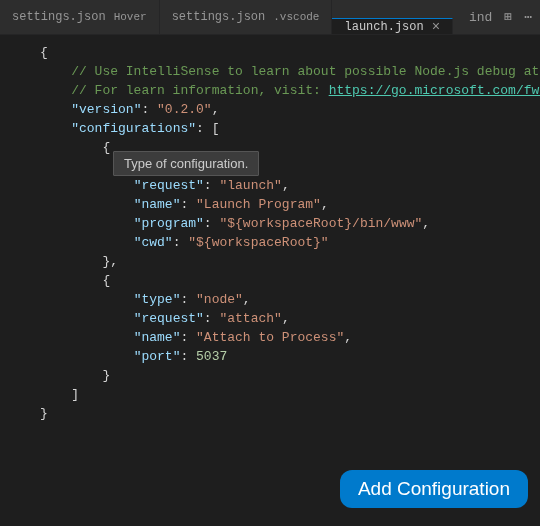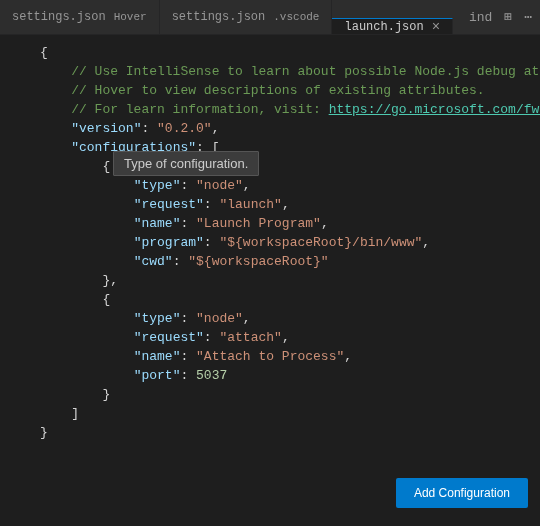--- a/index.html
+++ b/index.html
@@ -122,24 +122,24 @@
 
     
     .add-config-btn {
       position: absolute;
       bottom: 18px;
       right: 12px;
       background: #007acc;
       color: #ffffff;
       border: none;
       padding: 8px 18px;
-      font-size: 12px;
+      font-size: 19px;
       font-family: 'Segoe UI', Arial, sans-serif;
       font-weight: 500;
-      border-radius: 2px;
+      border-radius: 12px;
       cursor: pointer;
     }
   </style>
 </head>
 <body>
 
 <div class="tab-bar">
   <div class="tab">
     <span>settings.json</span>
     <span style="color:#969696; font-size:11px;">Hover</span>
@@ -168,24 +168,20 @@
   <div class="code-line">
     <span class="line-num"></span>
     <span class="line-content c-punctuation">{</span>
   </div>
   <div class="code-line">
     <span class="line-num"></span>
     <span class="line-content c-comment">    // Use IntelliSense to learn about possible Node.js debug attribute</span>
   </div>
   <div class="code-line">
     <span class="line-num"></span>
-    <span class="line-content c-comment">    // Hover to view descriptions of existing attributes.</span>
-  </div>
-  <div class="code-line">
-    <span class="line-num"></span>
     <span class="line-content"><span class="c-comment">    // For learn information, visit: </span><span class="c-link">https://go.microsoft.com/fwlink/?li</span></span>
   </div>
   <div class="code-line">
     <span class="line-num"></span>
     <span class="line-content">    <span class="c-key">"version"</span><span class="c-punctuation">: </span><span class="c-string">"0.2.0"</span><span class="c-punctuation">,</span></span>
   </div>
   <div class="code-line">
     <span class="line-num"></span>
     <span class="line-content">    <span class="c-key">"configurations"</span><span class="c-punctuation">: [</span></span>
   </div>

